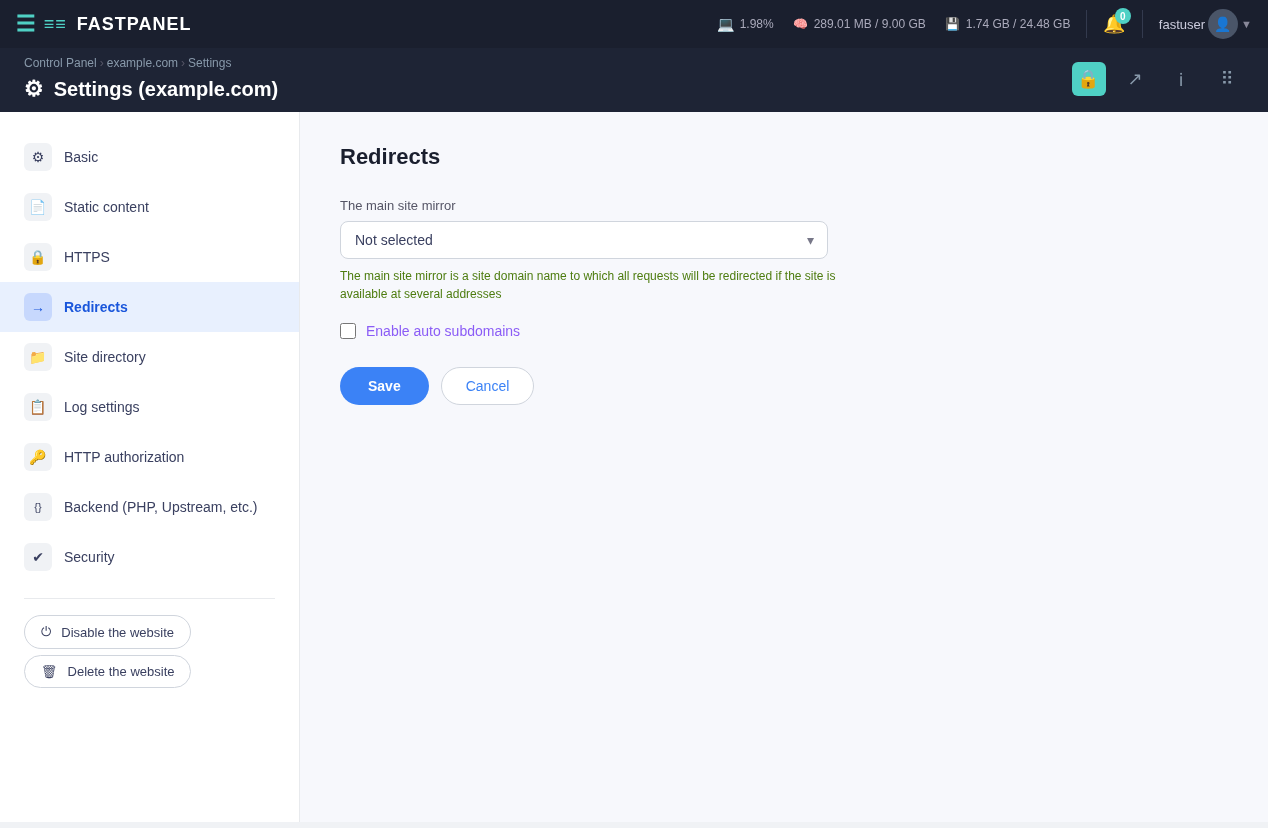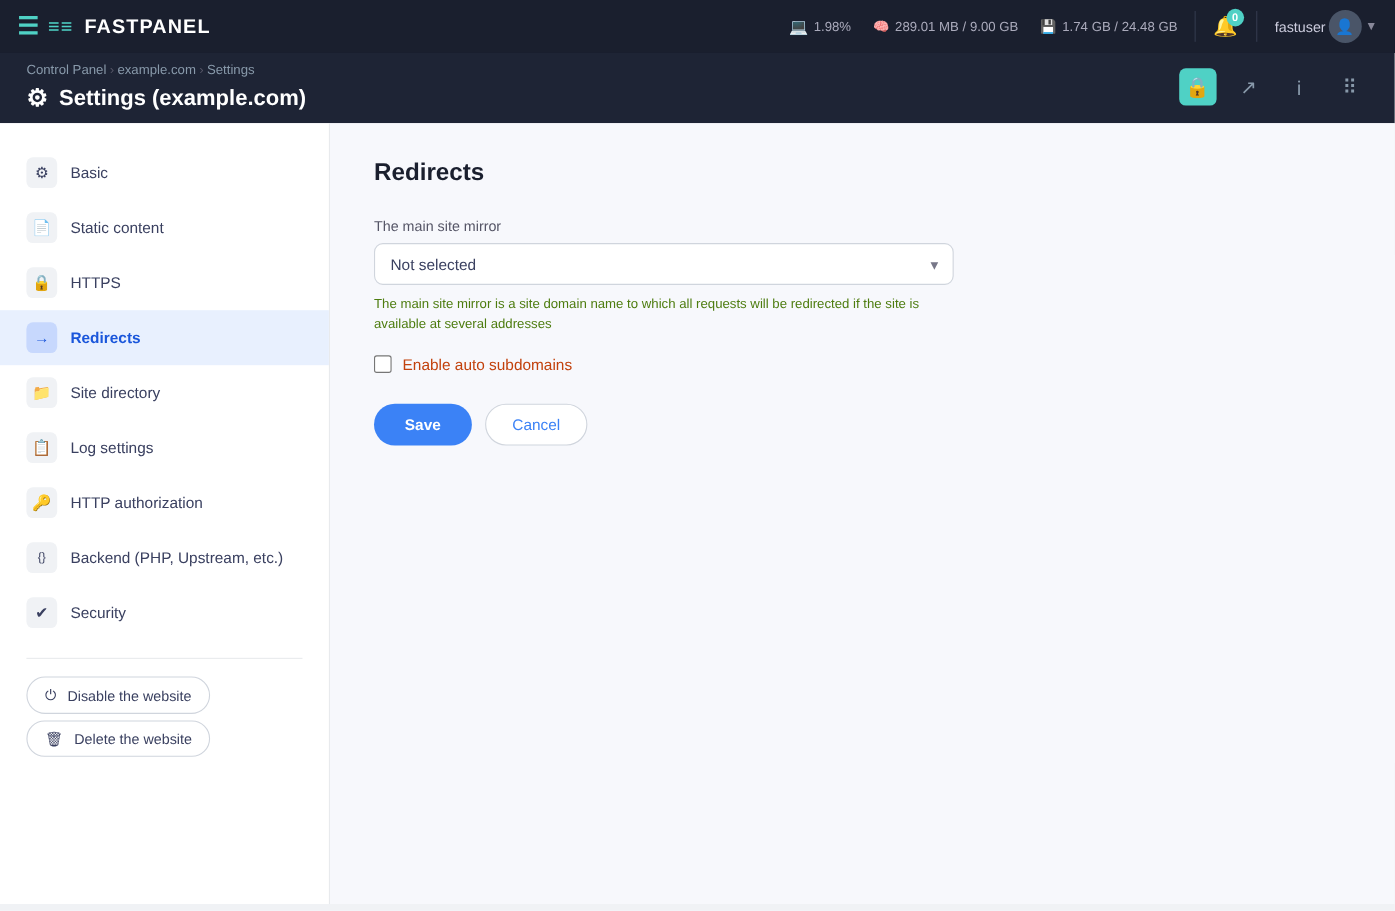--- a/index.html
+++ b/index.html
@@ -107,21 +107,21 @@
 
     .section-title {
       font-size: 22px; font-weight: 700; color: #1a1f2e; margin-bottom: 28px;
     }
 
     .form-group { margin-bottom: 20px; }
     .form-label { font-size: 13px; color: #556; margin-bottom: 8px; display: block; font-weight: 400; }
 
     .select-wrapper {
       position: relative;
-      width: 527px;
+      width: 488px;
     }
     .form-select {
       width: 100%;
       padding: 10px 40px 10px 14px;
       border: 1.5px solid #d0d5dd;
       border-radius: 8px;
       background: #fff;
       font-size: 14px;
       color: #3a4060;
       appearance: none;
@@ -140,21 +140,21 @@
     }
 
     .checkbox-row {
       display: flex; align-items: center; gap: 10px;
       margin: 20px 0 28px;
     }
     .checkbox-input {
       width: 16px; height: 16px; cursor: pointer;
       border: 1.5px solid #ccc; border-radius: 3px;
     }
-    .checkbox-label { font-size: 14px; color: #c2410c; cursor: pointer; }
+    .checkbox-label { font-size: 14px; color: #8b5cf6; cursor: pointer; }
 
     .form-actions { display: flex; gap: 12px; margin-top: 8px; }
     .btn-save {
       background: #3b82f6; color: #fff;
       border: none; border-radius: 20px;
       padding: 10px 28px; font-size: 14px; font-weight: 600;
       cursor: pointer;
       transition: background 0.15s;
     }
     .btn-cancel {

